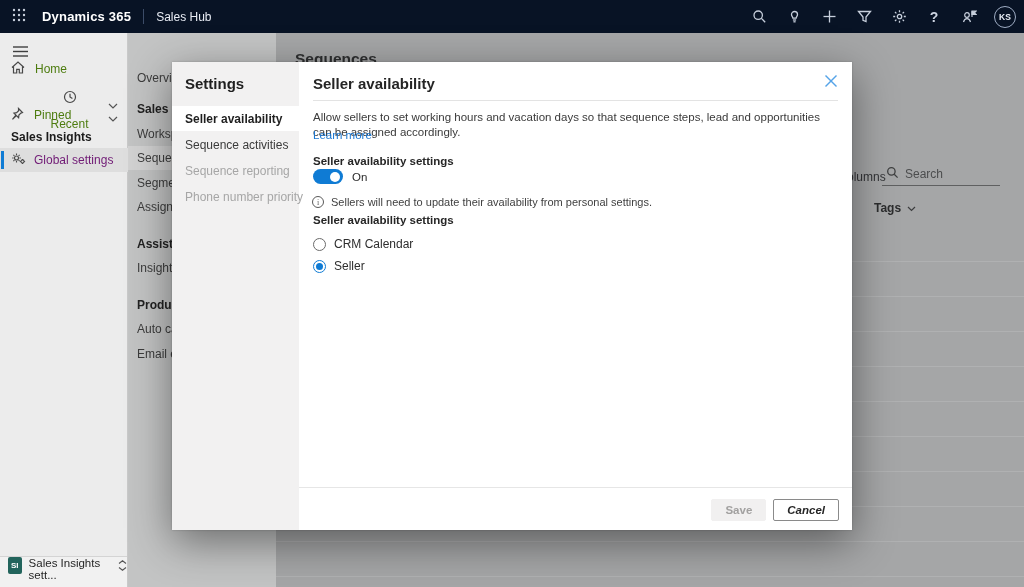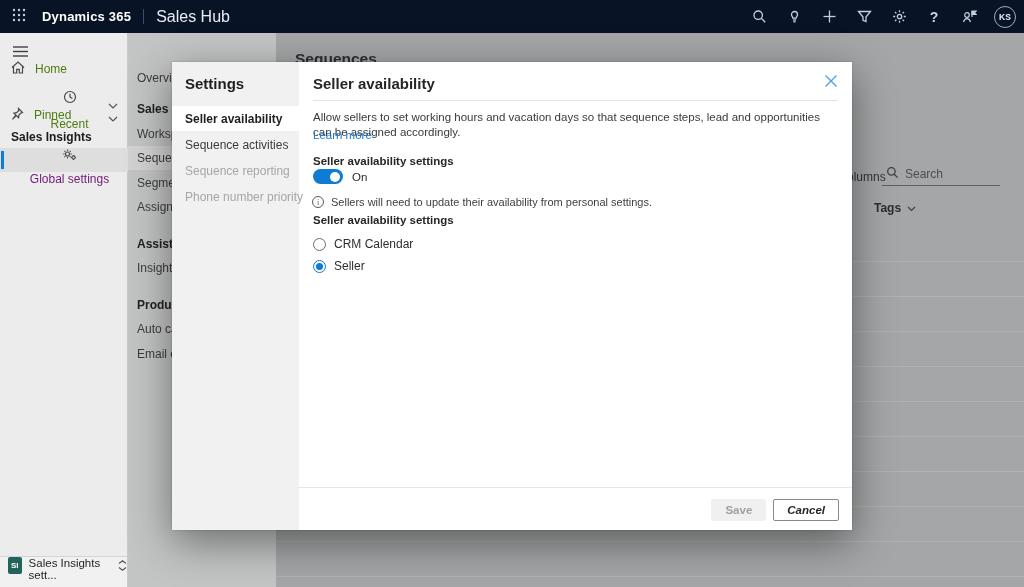--- a/index.html
+++ b/index.html
@@ -8,41 +8,41 @@
   .screen { position:relative; width:1024px; height:587px; overflow:hidden; }
 
   
   .topbar { position:absolute; top:0; left:0; width:1024px; height:33px;
     background:#081325; display:flex; align-items:center; justify-content:space-between;
     padding:0 8px; z-index:30; }
   .topbar-left { display:flex; align-items:center; gap:12px; }
   .waffle-btn { width:22px; height:22px; display:flex; align-items:center; justify-content:center; cursor:pointer; }
   .brand { color:#ffffff; font-size:13px; font-weight:bold; letter-spacing:.2px; }
   .topbar-sep { width:1px; height:15px; background:#3c4c68; }
-  .app-name { color:#e8ecf4; font-size:16px;text-align:center; }
+  .app-name { color:#e8ecf4; font-size:12px;text-align:center; }
   .topbar-right { display:flex; align-items:center; gap:9px; }
   .tb-icon { width:26px; height:26px; display:flex; align-items:center; justify-content:center; cursor:pointer; }
   .tb-icon svg { display:block; }
   .qmark { color:#cdd5e2; font-size:14px; font-weight:bold; }
   .avatar { width:22px; height:22px; border-radius:50%; border:1px solid #9fadc4;
     display:flex; align-items:center; justify-content:center; color:#e9eef6;
     font-size:8.5px; font-weight:bold; margin-left:3px; }
 
   
   .sidebar { position:absolute; top:33px; left:0; width:128px; height:554px;
     background:#ececec; border-right:1px solid #c9c9c9; z-index:20; }
   .hamburger { position:absolute; top:8px; left:8px; width:24px; height:22px;
     display:flex; align-items:center; justify-content:center; cursor:pointer; }
   .side-item { position:absolute; left:0; width:128px; height:24px; display:flex;
     align-items:center; gap:10px; padding-left:11px; cursor:pointer; color:#4d7c0f; font-size:12px; }
   .side-item .chev { position:absolute; right:10px; top:8px; }
   .side-section { position:absolute; left:11px; color:#1b1b1b; font-size:12px; font-weight:bold; }
   .side-selected { position:absolute; left:0; top:115px; width:128px; height:24px;
     background:#dedede; display:flex; align-items:center; gap:8px; padding-left:11px;
-    cursor:pointer; color:#701a75; font-size:12px;flex-direction:column; }
+    cursor:pointer; color:#701a75; font-size:12px; }
   .sel-bar { position:absolute; left:1px; top:3px; width:3px; height:18px; background:#0f7bd4; }
   .side-footer { position:absolute; bottom:0; left:0; width:127px; height:31px;
     background:#f1f1f1; border-top:1px solid #d4d4d4; display:flex; align-items:flex-start;
     gap:7px; padding-left:8px; cursor:pointer; }
   .si-badge { width:17px; height:17px; background:#22645c; border-radius:2px; color:#ffffff;
     font-size:8px; font-weight:bold; display:flex; align-items:center; justify-content:center; }
   .side-footer .label { font-size:11.5px; color:#262626; }
 
   
   .subnav { position:absolute; top:33px; left:128px; width:148px; height:554px;

